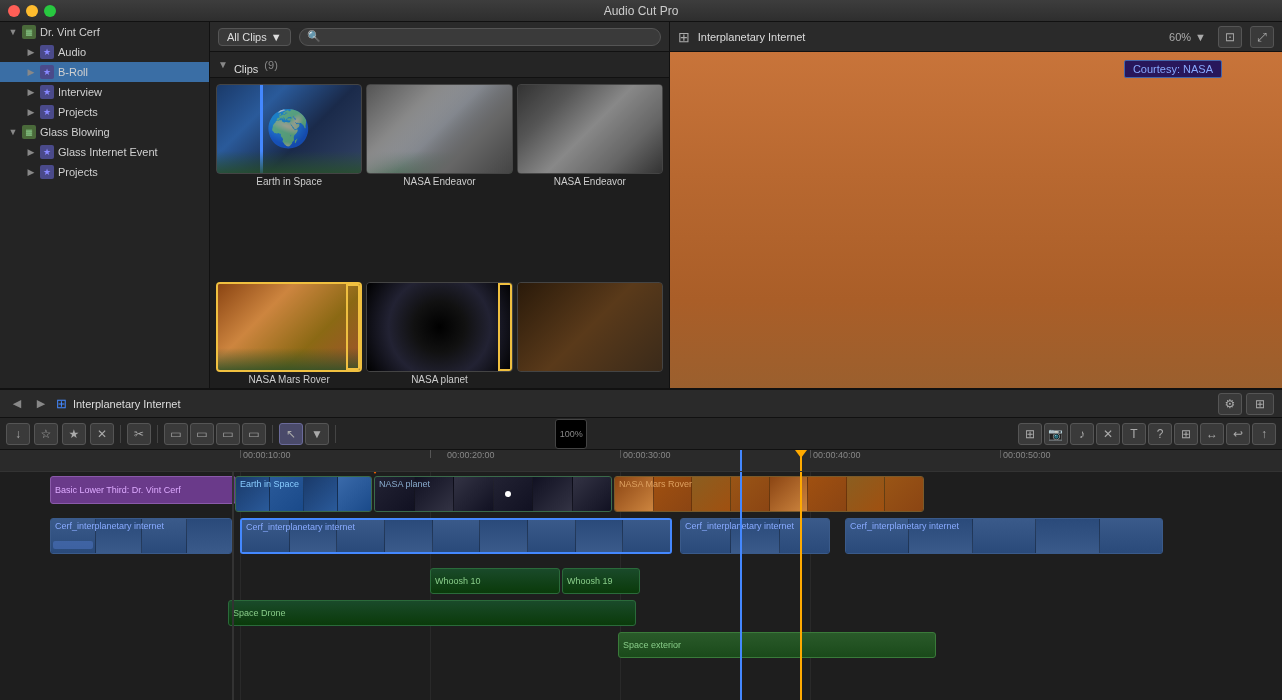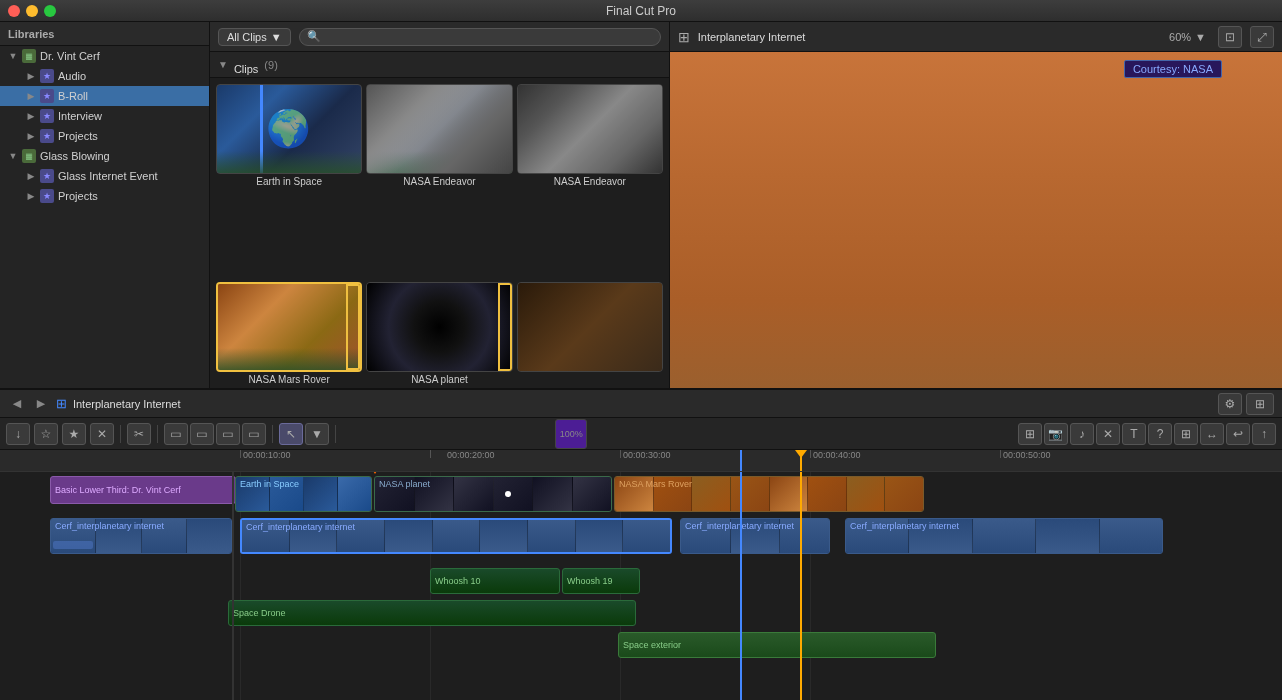--- a/index.html
+++ b/index.html
@@ -350,27 +350,26 @@
   </style>
 </head>
 <body>
 
 <div id="titlebar">
   <div class="window-buttons">
     <div class="wb close"></div>
     <div class="wb min"></div>
     <div class="wb max"></div>
   </div>
-  <span class="title">Final Cut Pro</span>
+  <span class="title">Audio Cut Pro</span>
 </div>
 
 <div id="main">
 
   <div id="sidebar">
-    <div id="sidebar-header">Libraries</div>
 
     <div class="sidebar-item">
       <span class="expand-arrow">▼</span>
       <span style="width:14px;height:14px;background:#4a6a3a;border-radius:2px;display:inline-flex;align-items:center;justify-content:center;font-size:8px;color:#8acc8a;">▦</span>
       <span>Dr. Vint Cerf</span>
     </div>
     <div class="sidebar-item">
       <span style="margin-left:14px;"></span>
       <span class="expand-arrow">▶</span>
       <span style="width:14px;height:14px;background:#4a4a8a;border-radius:2px;display:inline-flex;align-items:center;justify-content:center;font-size:9px;color:#8888ff;">★</span>
@@ -576,21 +575,21 @@
     </div>
     <div class="tb-separator"></div>
 
     <div style="display:flex;gap:2px;align-items:center;">
       <div class="tb-btn" style="background:#4a4a6a;border-color:#6a6a9a;">↖</div>
       <div class="tb-btn">▼</div>
     </div>
     <div class="tb-separator"></div>
 
     <div style="display:flex;align-items:center;gap:4px;margin-left:auto;margin-right:auto;">
-      <div style="width:32px;height:30px;background:#4c1d95;border:1px solid #444;border-radius:3px;display:flex;align-items:center;justify-content:center;flex-direction:column;font-size:9px;color:#888;">
+      <div style="width:32px;height:30px;background:#000000;border:1px solid #444;border-radius:3px;display:flex;align-items:center;justify-content:center;flex-direction:column;font-size:9px;color:#888;">
         <span>100%</span>
       </div>
     </div>
 
     <div style="margin-left:auto;display:flex;gap:2px;">
       <div class="tb-btn">⊞</div>
       <div class="tb-btn">📷</div>
       <div class="tb-btn">♪</div>
       <div class="tb-btn">✕</div>
       <div class="tb-btn">T</div>

